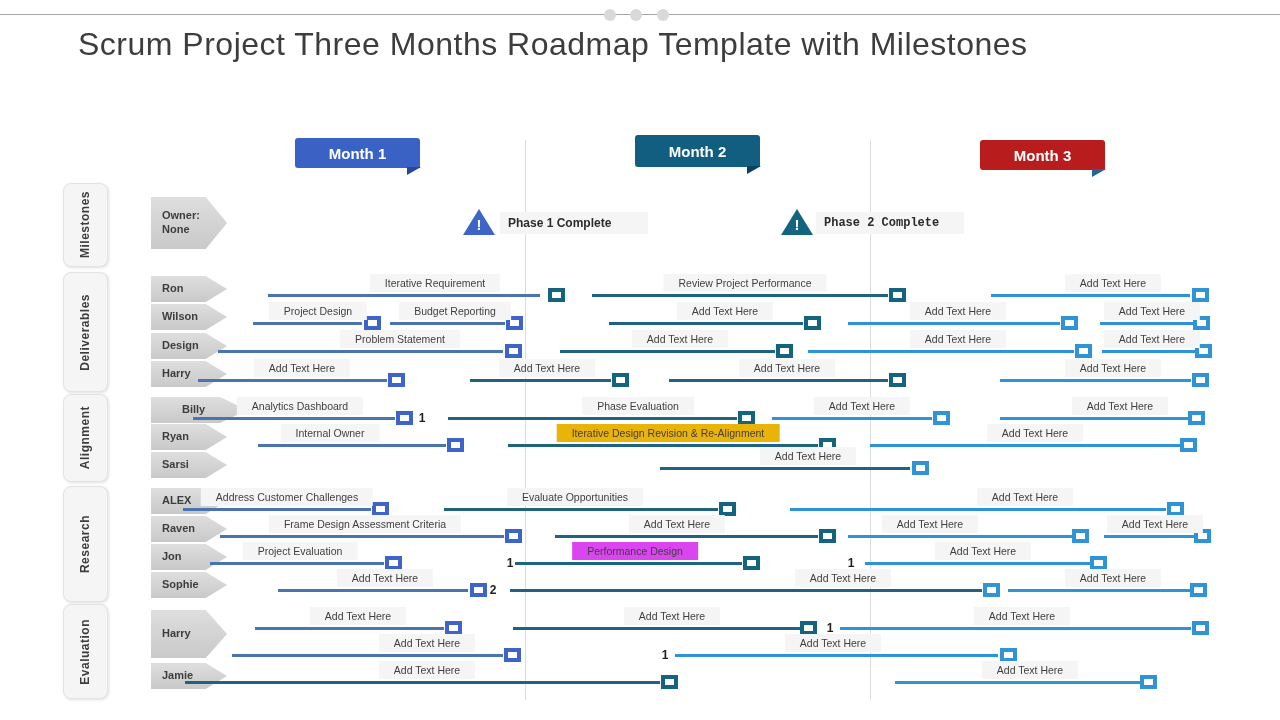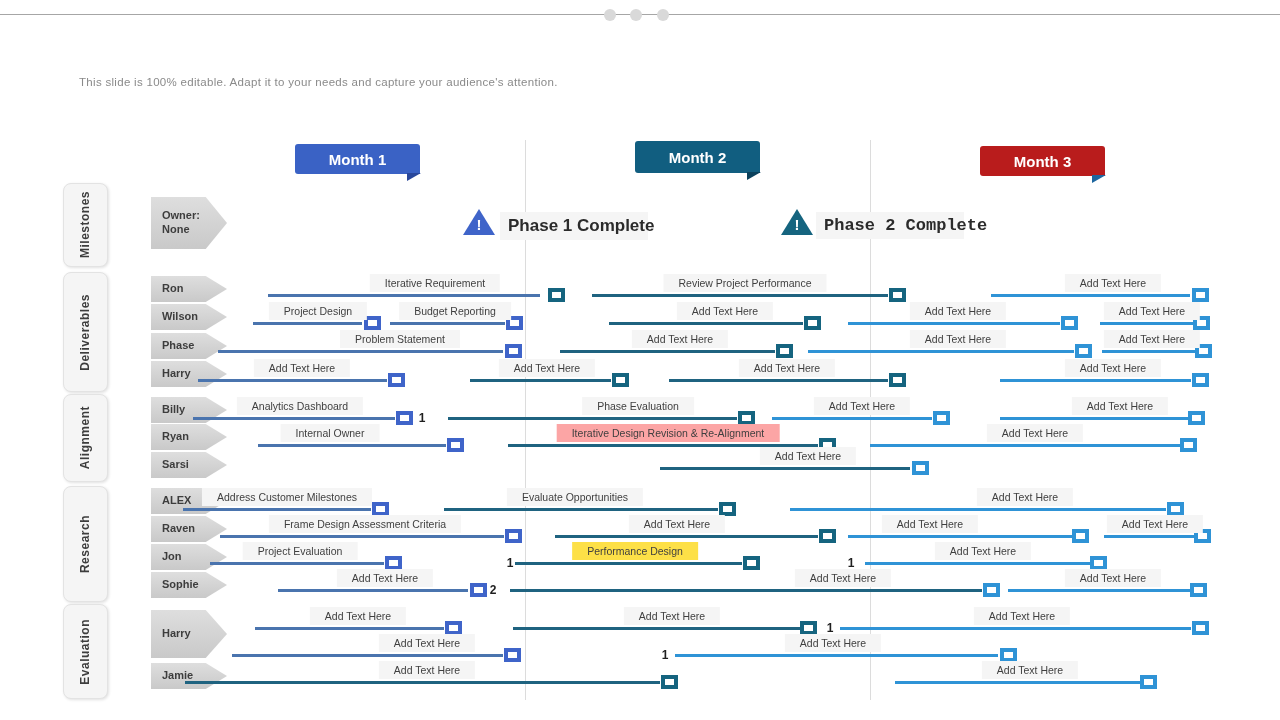--- a/index.html
+++ b/index.html
@@ -3,54 +3,54 @@
 <meta charset="utf-8">
 <style>
   html,body{margin:0;padding:0;background:#fff;}
   .slide{position:relative;width:1280px;height:720px;background:#ffffff;overflow:hidden;
          font-family:"Liberation Sans",sans-serif;color:#404040;}
   .topline{position:absolute;left:0;top:14px;width:1280px;height:1px;background:#a6a6a6;}
   .dot{position:absolute;width:12px;height:12px;border-radius:50%;background:#d9d9d9;top:9px;}
   .title{position:absolute;left:78px;top:26px;font-size:32px;color:#3d3d3d;letter-spacing:.5px;white-space:nowrap;}
   .subtitle{position:absolute;left:79px;top:76px;font-size:11.5px;color:#8a8a8a;letter-spacing:.3px;}
   .month-tab{position:absolute;display:flex;align-items:center;justify-content:center;
-             color:#fff;font-weight:bold;font-size:15px;border-radius:3px 3px 0 3px;margin-top:6px;}
+             color:#fff;font-weight:bold;font-size:15px;border-radius:3px 3px 0 3px;}
   .month-tab .fold{position:absolute;right:-1px;bottom:-7px;width:0;height:0;
              border-style:solid;border-width:8px 14px 0 0;}
   .divider{position:absolute;top:140px;width:1px;height:560px;background:#dcdcdc;}
   .section-tab{position:absolute;left:63px;width:43px;background:#f5f5f5;border:1px solid #e3e3e3;
              border-radius:8px;box-shadow:1px 1px 3px rgba(0,0,0,.12);display:flex;align-items:center;justify-content:center;}
   .section-tab span{writing-mode:vertical-rl;transform:rotate(180deg);font-weight:bold;font-size:12px;
              color:#3d3d3d;letter-spacing:.5px;text-align:center;line-height:1.05;}
   .name-arrow{position:absolute;left:107px;width:76px;display:flex;align-items:center;
              background:linear-gradient(to bottom,#dedede,#c9c9c9);
              clip-path:polygon(0 0,72% 0,100% 50%,72% 100%,0 100%);margin-left:44px;}
   .name-arrow span{font-weight:bold;font-size:11px;color:#3d3d3d;padding-left:11px;line-height:1.25;}
   .bar{position:absolute;height:3px;}
   .marker{position:absolute;width:17px;height:14px;background:#fff;border-style:solid;border-width:4px;box-sizing:border-box;}
   .task-label{position:absolute;transform:translateX(-50%);background:#f5f5f5;color:#3f3f3f;
              font-size:10.5px;padding:3px 15px;white-space:nowrap;}
   .badge{position:absolute;transform:translate(-50%,-50%);font-weight:bold;font-size:12px;color:#1f1f1f;}
   .tri{position:absolute;width:32px;height:26px;display:flex;align-items:flex-end;justify-content:center;
              clip-path:polygon(50% 0,100% 100%,0 100%);}
   .tri span{color:#fff;font-weight:bold;font-size:15px;line-height:1.35;}
-  .ms-label{position:absolute;background:#f5f5f5;font-weight:bold;font-size:17px;color:#2b2b2b;
+  .ms-label{position:absolute;background:#f5f5f5;font-weight:bold;font-size:12px;color:#2b2b2b;
              padding:4px 10px 4px 8px;white-space:nowrap;width:130px;}
 </style>
 </head>
 <body>
 
 <div class="slide">
   <div class="topline"></div>
   <div id="dots">
       <div class="dot" style="left: 604px;"></div>
       <div class="dot" style="left: 630px;"></div>
       <div class="dot" style="left: 657px;"></div>
     </div>
-  <div class="subtitle">This slide is 100% editable. Adapt it to your needs and capture your audience's attention.</div>
+  <div class="title">Scrum Project Three Months Roadmap Template with Milestones</div>
   <div id="layer">
       <div class="divider" style="left: 525px;"></div>
       <div class="divider" style="left: 870px;"></div>
       <div class="month-tab" style="left: 295px; top: 138px; width: 125px; height: 30px; background: rgb(58, 98, 197);">
         <span>Month 1</span>
         <div class="fold" style="border-color: rgb(41, 71, 155) transparent transparent;"></div>
       </div>
       <div class="month-tab" style="left: 635px; top: 135px; width: 125px; height: 32px; background: rgb(17, 94, 128);">
         <span>Month 2</span>
         <div class="fold" style="border-color: rgb(11, 65, 92) transparent transparent;"></div>
@@ -78,26 +78,26 @@
         <span style="white-space: pre-line;">Owner:
 None</span>
       </div>
       <div class="name-arrow" style="top: 276px; height: 26px;">
         <span>Ron</span>
       </div>
       <div class="name-arrow" style="top: 304px; height: 26px;">
         <span>Wilson</span>
       </div>
       <div class="name-arrow" style="top: 333px; height: 26px;">
-        <span>Phase</span>
+        <span>Design</span>
       </div>
       <div class="name-arrow" style="top: 361px; height: 26px;">
         <span>Harry</span>
       </div>
-      <div class="name-arrow" style="top: 397px; height: 26px;">
+      <div class="name-arrow" style="top: 397px; height: 26px; padding-left: 20px;">
         <span>Billy</span>
       </div>
       <div class="name-arrow" style="top: 424px; height: 26px;">
         <span>Ryan</span>
       </div>
       <div class="name-arrow" style="top: 452px; height: 26px;">
         <span>Sarsi</span>
       </div>
       <div class="name-arrow" style="top: 488px; height: 26px;">
         <span>ALEX</span>
@@ -183,30 +183,30 @@
       <div class="marker" style="left: 933px; top: 411px; border-color: rgb(47, 147, 214);"></div>
       <div class="task-label" style="left: 862px; top: 397px; background: rgb(245, 245, 245);">Add Text Here</div>
       <div class="bar" style="left: 1000px; top: 417px; width: 188px; background: rgb(47, 147, 214);"></div>
       <div class="marker" style="left: 1188px; top: 411px; border-color: rgb(47, 147, 214);"></div>
       <div class="task-label" style="left: 1120px; top: 397px; background: rgb(245, 245, 245);">Add Text Here</div>
       <div class="bar" style="left: 258px; top: 444px; width: 188px; background: rgb(74, 116, 174);"></div>
       <div class="marker" style="left: 447px; top: 438px; border-color: rgb(63, 100, 201);"></div>
       <div class="task-label" style="left: 330px; top: 424px; background: rgb(245, 245, 245);">Internal Owner</div>
       <div class="bar" style="left: 508px; top: 444px; width: 310px; background: rgb(31, 99, 128);"></div>
       <div class="marker" style="left: 819px; top: 438px; border-color: rgb(21, 100, 127);"></div>
-      <div class="task-label" style="left: 668px; top: 424px; background: #fca5a5; text-align: center;">Iterative Design Revision &amp; Re-Alignment</div>
+      <div class="task-label" style="left: 668px; top: 424px; background: #eab308; text-align: center;">Iterative Design Revision &amp; Re-Alignment</div>
       <div class="bar" style="left: 870px; top: 444px; width: 310px; background: rgb(47, 147, 214);"></div>
       <div class="marker" style="left: 1180px; top: 438px; border-color: rgb(47, 147, 214);"></div>
       <div class="task-label" style="left: 1035px; top: 424px; background: rgb(245, 245, 245);">Add Text Here</div>
       <div class="bar" style="left: 660px; top: 467px; width: 250px; background: rgb(31, 99, 128);"></div>
       <div class="marker" style="left: 912px; top: 461px; border-color: rgb(47, 147, 214);"></div>
       <div class="task-label" style="left: 808px; top: 447px; background: rgb(245, 245, 245);">Add Text Here</div>
       <div class="bar" style="left: 183px; top: 508px; width: 188px; background: rgb(74, 116, 174);"></div>
       <div class="marker" style="left: 372px; top: 502px; border-color: rgb(63, 100, 201);"></div>
-      <div class="task-label" style="left: 287px; top: 488px; background: rgb(245, 245, 245);">Address Customer Milestones</div>
+      <div class="task-label" style="left: 287px; top: 488px; background: rgb(245, 245, 245);">Address Customer Challenges</div>
       <div class="bar" style="left: 444px; top: 508px; width: 274px; background: rgb(31, 99, 128);"></div>
       <div class="marker" style="left: 719px; top: 502px; border-color: rgb(21, 100, 127);"></div>
       <div class="task-label" style="left: 575px; top: 488px; background: rgb(245, 245, 245);">Evaluate Opportunities</div>
       <div class="bar" style="left: 790px; top: 508px; width: 376px; background: rgb(47, 147, 214);"></div>
       <div class="marker" style="left: 1167px; top: 502px; border-color: rgb(47, 147, 214);"></div>
       <div class="task-label" style="left: 1025px; top: 488px; background: rgb(245, 245, 245);">Add Text Here</div>
       <div class="bar" style="left: 220px; top: 535px; width: 284px; background: rgb(74, 116, 174);"></div>
       <div class="marker" style="left: 505px; top: 529px; border-color: rgb(63, 100, 201);"></div>
       <div class="task-label" style="left: 365px; top: 515px; background: rgb(245, 245, 245);">Frame Design Assessment Criteria</div>
       <div class="bar" style="left: 555px; top: 535px; width: 263px; background: rgb(31, 99, 128);"></div>
@@ -216,21 +216,21 @@
       <div class="marker" style="left: 1072px; top: 529px; border-color: rgb(47, 147, 214);"></div>
       <div class="task-label" style="left: 930px; top: 515px; background: rgb(245, 245, 245);">Add Text Here</div>
       <div class="bar" style="left: 1104px; top: 535px; width: 90px; background: rgb(47, 147, 214);"></div>
       <div class="marker" style="left: 1194px; top: 529px; border-color: rgb(47, 147, 214);"></div>
       <div class="task-label" style="left: 1155px; top: 515px; background: rgb(245, 245, 245);">Add Text Here</div>
       <div class="bar" style="left: 210px; top: 562px; width: 174px; background: rgb(74, 116, 174);"></div>
       <div class="marker" style="left: 385px; top: 556px; border-color: rgb(63, 100, 201);"></div>
       <div class="task-label" style="left: 300px; top: 542px; background: rgb(245, 245, 245);">Project Evaluation</div>
       <div class="bar" style="left: 515px; top: 562px; width: 227px; background: rgb(31, 99, 128);"></div>
       <div class="marker" style="left: 743px; top: 556px; border-color: rgb(21, 100, 127);"></div>
-      <div class="task-label" style="left: 635px; top: 542px; background: #fde047;">Performance Design</div>
+      <div class="task-label" style="left: 635px; top: 542px; background: #d946ef;">Performance Design</div>
       <div class="bar" style="left: 865px; top: 562px; width: 225px; background: rgb(47, 147, 214);"></div>
       <div class="marker" style="left: 1090px; top: 556px; border-color: rgb(47, 147, 214);"></div>
       <div class="task-label" style="left: 983px; top: 542px; background: rgb(245, 245, 245);">Add Text Here</div>
       <div class="bar" style="left: 278px; top: 589px; width: 190px; background: rgb(74, 116, 174);"></div>
       <div class="marker" style="left: 470px; top: 583px; border-color: rgb(63, 100, 201);"></div>
       <div class="task-label" style="left: 385px; top: 569px; background: rgb(245, 245, 245);">Add Text Here</div>
       <div class="bar" style="left: 510px; top: 589px; width: 472px; background: rgb(31, 99, 128);"></div>
       <div class="marker" style="left: 983px; top: 583px; border-color: rgb(47, 147, 214);"></div>
       <div class="task-label" style="left: 843px; top: 569px; background: rgb(245, 245, 245);">Add Text Here</div>
       <div class="bar" style="left: 1008px; top: 589px; width: 182px; background: rgb(47, 147, 214);"></div>

